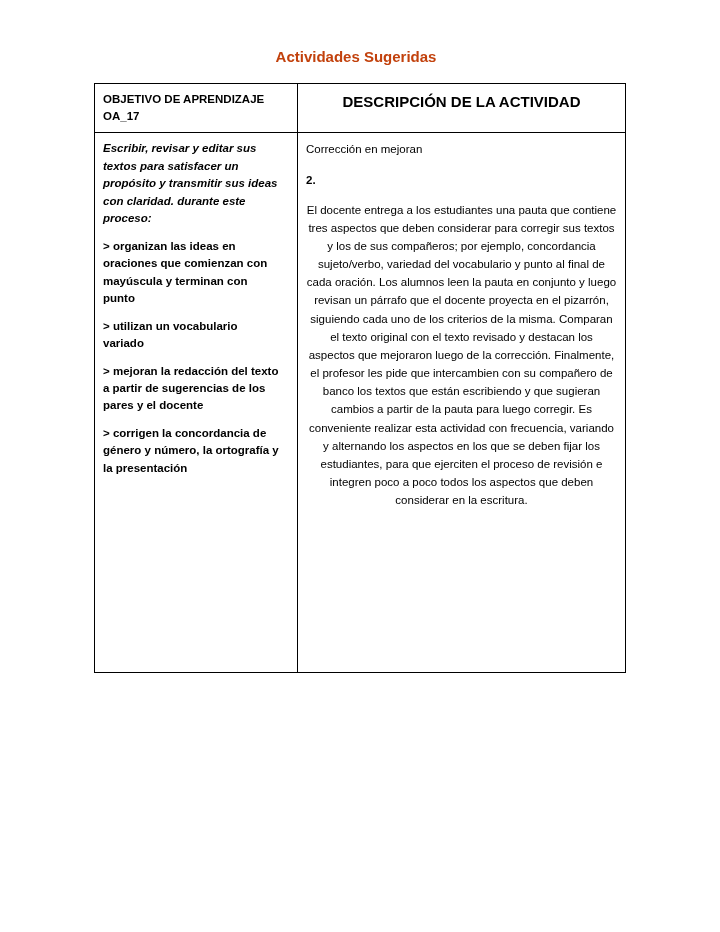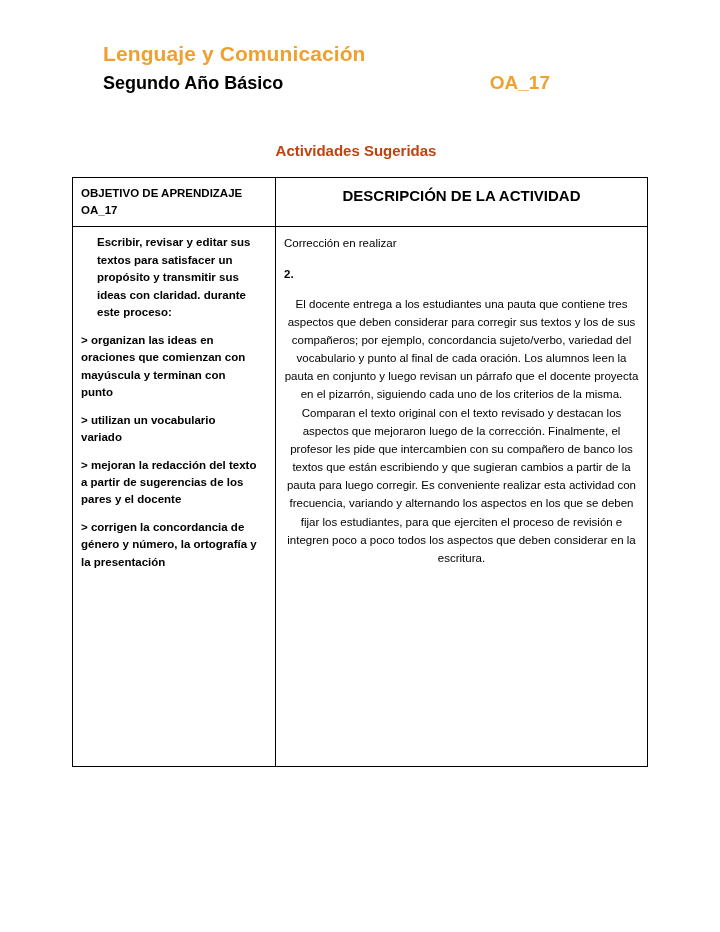--- a/index.html
+++ b/index.html
@@ -52,21 +52,21 @@
   .activities-title {
     text-align: center;
     font-size: 15px;
     font-weight: bold;
     color: #c2410c;
     margin: 48px 0 0 0;
     padding-right: 8px;
   }
   table.main-table {
     margin: 18px auto 0 auto;
-    width: 576px;
+    width: 532px;
     border-collapse: collapse;
     table-layout: fixed;
   }
   table.main-table th,
   table.main-table td {
     border: 1px solid #000000;
     vertical-align: top;
     padding: 7px 8px 8px 8px;
   }
   th.col-objective {
@@ -86,21 +86,22 @@
     font-size: 11.5px;
     font-weight: bold;
     line-height: 1.52;
     height: 524px;
   }
   td.cell-description {
     font-size: 11.5px;
     line-height: 1.58;
   }
   .obj-lead {
-    margin: 0 0 10px 16px;
+    margin: 0 0 10px 0;
+    font-style: italic;
   }
   .obj-item {
     margin: 0 8px 10px 0;
   }
   .obj-item:last-child {
     margin-bottom: 0;
   }
   .desc-head {
     margin: 0 0 12px 0;
   }
@@ -111,48 +112,41 @@
   .desc-body {
     margin: 0;
     text-align: center;
   }
 </style>
 </head>
 <body>
 
 <div class="page">
 
-  <div class="header">
-    <div class="subject-title">Lenguaje y Comunicación</div>
-    <div class="header-row">
-      <div class="grade-title">Segundo Año Básico</div>
-      <div class="oa-code">OA_17</div>
-    </div>
-  </div>
 
   <div class="activities-title">Actividades Sugeridas</div>
 
   <table class="main-table">
     <thead>
       <tr>
         <th class="col-objective">OBJETIVO DE APRENDIZAJE OA_17</th>
         <th class="col-description">DESCRIPCIÓN DE LA ACTIVIDAD</th>
       </tr>
     </thead>
     <tbody>
       <tr>
         <td class="cell-objective">
           <p class="obj-lead">Escribir, revisar y editar sus textos para satisfacer un propósito y transmitir sus ideas con claridad. durante este proceso:</p>
           <p class="obj-item">&gt; organizan las ideas en oraciones que comienzan con mayúscula y terminan con punto</p>
           <p class="obj-item">&gt; utilizan un vocabulario variado</p>
           <p class="obj-item">&gt; mejoran la redacción del texto a partir de sugerencias de los pares y el docente</p>
           <p class="obj-item">&gt; corrigen la concordancia de género y número, la ortografía y la presentación</p>
         </td>
         <td class="cell-description">
-          <p class="desc-head">Corrección en realizar</p>
+          <p class="desc-head">Corrección en mejoran</p>
           <p class="desc-num">2.</p>
           <p class="desc-body">El docente entrega a los estudiantes una pauta que contiene tres aspectos que deben considerar para corregir sus textos y los de sus compañeros; por ejemplo, concordancia sujeto/verbo, variedad del vocabulario y punto al final de cada oración. Los alumnos leen la pauta en conjunto y luego revisan un párrafo que el docente proyecta en el pizarrón, siguiendo cada uno de los criterios de la misma. Comparan el texto original con el texto revisado y destacan los aspectos que mejoraron luego de la corrección. Finalmente, el profesor les pide que intercambien con su compañero de banco los textos que están escribiendo y que sugieran cambios a partir de la pauta para luego corregir. Es conveniente realizar esta actividad con frecuencia, variando y alternando los aspectos en los que se deben fijar los estudiantes, para que ejerciten el proceso de revisión e integren poco a poco todos los aspectos que deben considerar en la escritura.</p>
         </td>
       </tr>
     </tbody>
   </table>
 
 </div>
 
 </body></html>

